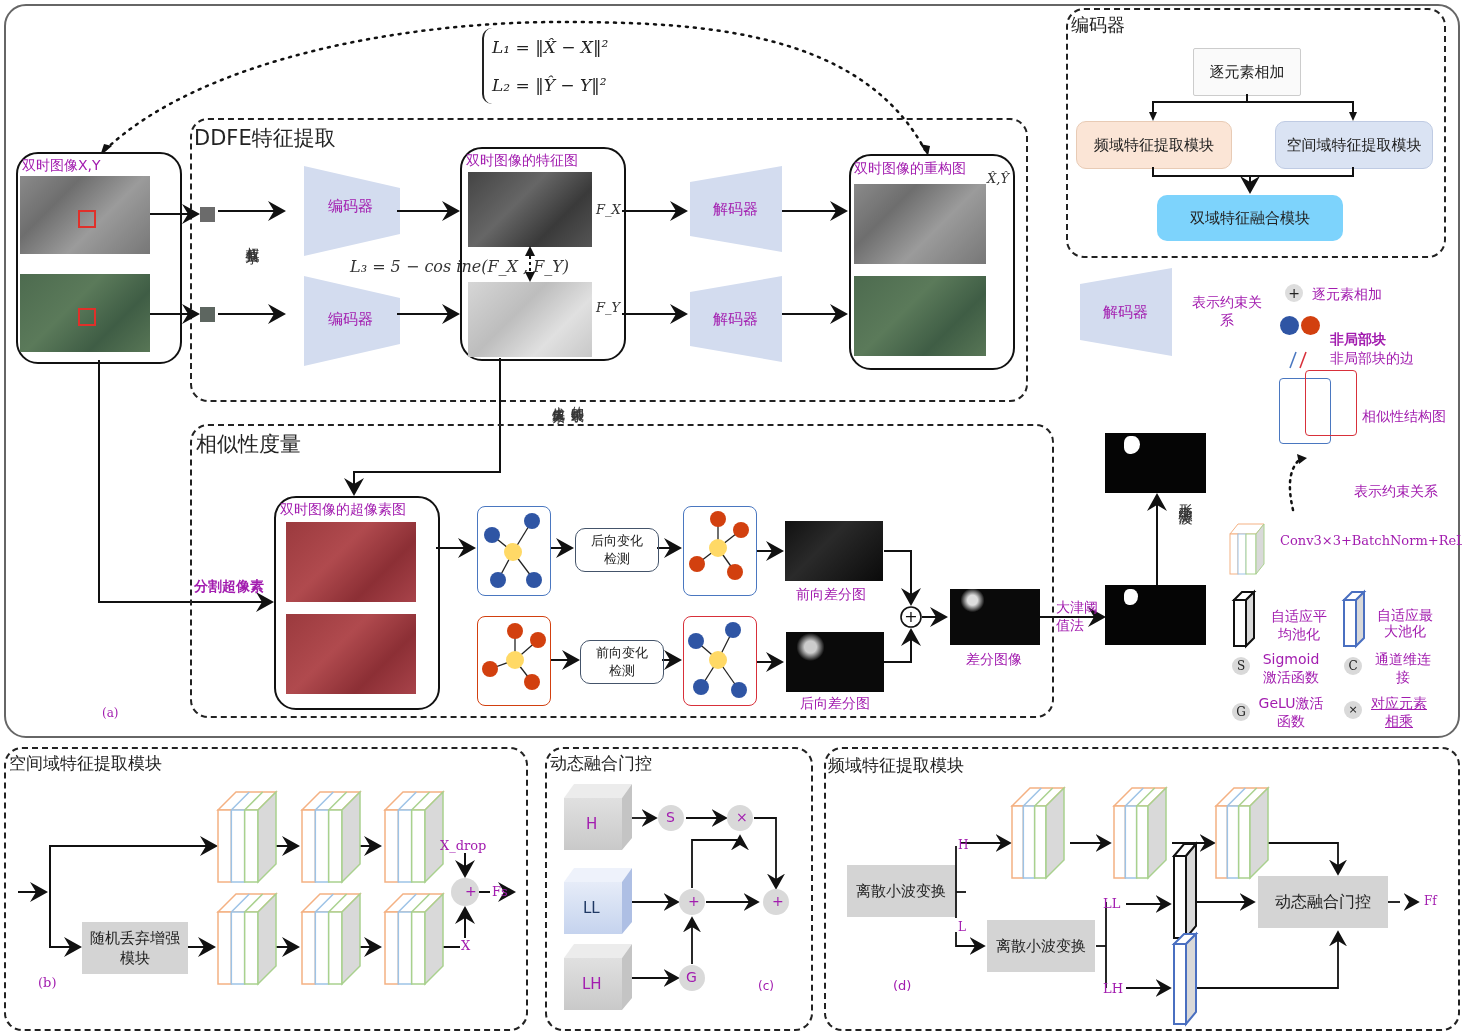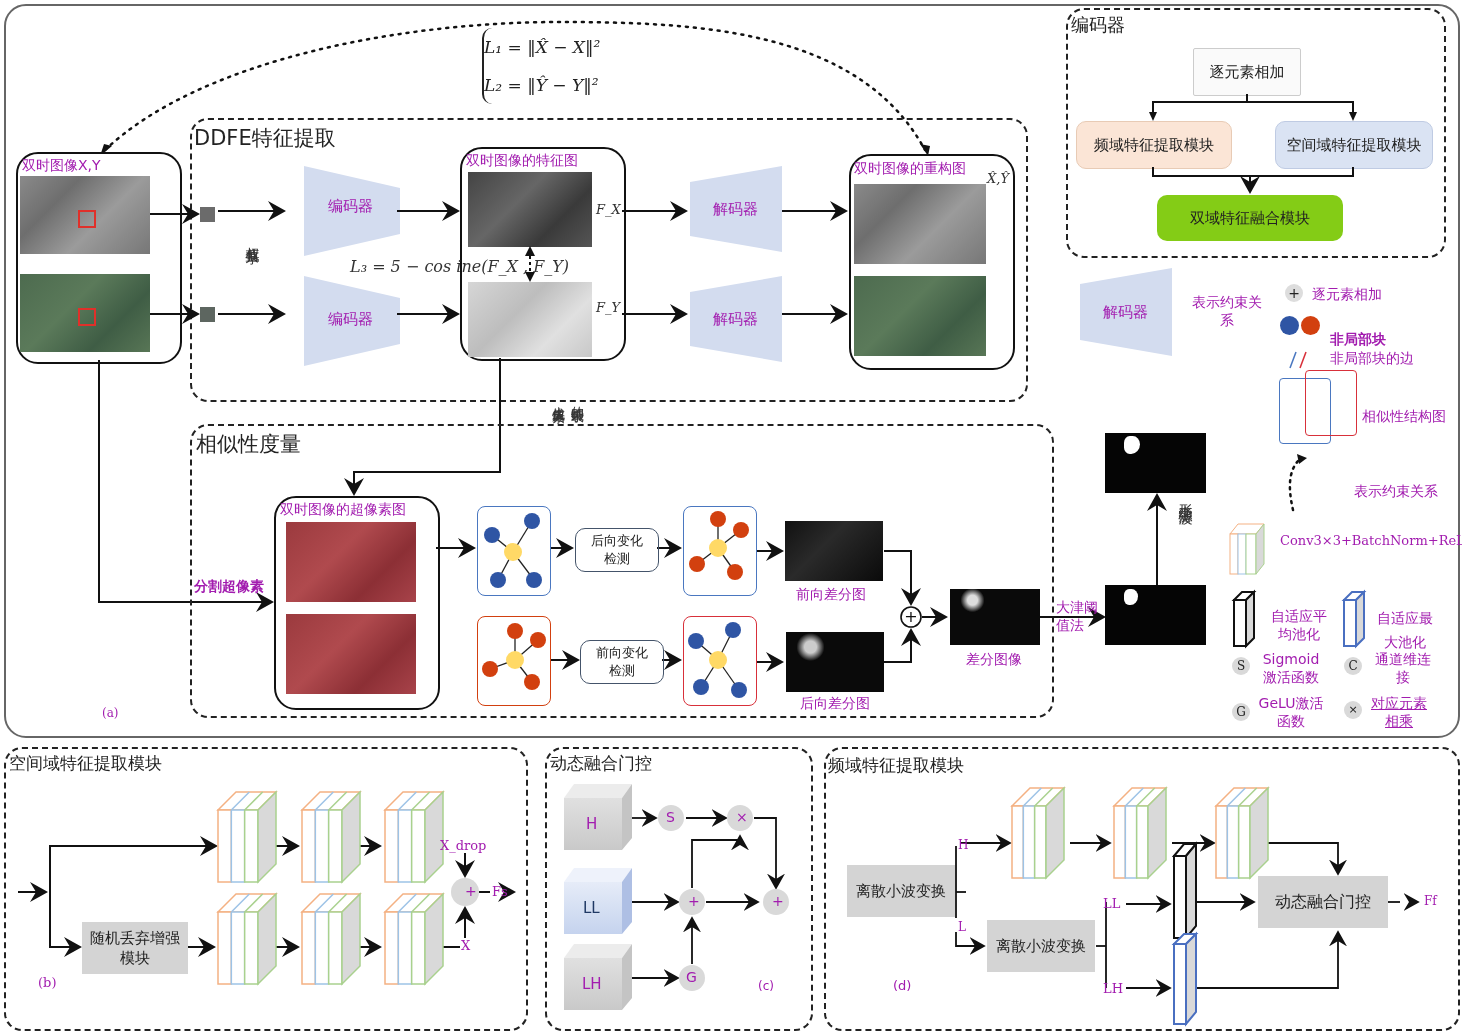--- a/index.html
+++ b/index.html
@@ -28,21 +28,21 @@
 </head>
 <body>
 
 <div class="panel solid" style="left:4px;top:4px;width:1452px;height:730px;"></div>
 
 <svg style="left:0;top:0;width:1000px;height:160px;">
   <path d="M105,150 C200,60 400,22 560,22 C700,22 860,30 925,150" fill="none" stroke="#111" stroke-width="2.5" stroke-dasharray="2 6" stroke-linecap="round"></path>
   <polygon points="100,156 112,146 104,144" fill="#111"></polygon>
   <polygon points="928,156 920,144 930,146" fill="#111"></polygon>
 </svg>
-<div class="abs" style="left:482px;top:28px;font-family:'DejaVu Serif',serif;font-style:italic;font-size:17px;line-height:38px;border-left:2px solid #222;border-radius:10px 0 0 10px;">
+<div class="abs" style="left:482px;top:28px;font-family:'DejaVu Serif',serif;font-style:italic;font-size:17px;line-height:38px;border-left:2px solid #222;border-radius:10px 0 0 10px;padding-left:8px;">
   <div>L₁ = ‖X̂ − X‖²</div>
   <div>L₂ = ‖Ŷ − Y‖²</div>
 </div>
 
 <div class="rbox" style="left:16px;top:152px;width:162px;height:208px;"></div>
 <div class="slbl" style="left:22px;top:157px;font-size:14px;">双时图像X,Y</div>
 <div class="img gray-img" style="left:20px;top:176px;width:130px;height:78px;"></div>
 <div class="abs" style="left:78px;top:210px;width:14px;height:14px;border:2px solid #e0302a;"></div>
 <div class="img green-img" style="left:20px;top:274px;width:130px;height:78px;"></div>
 <div class="abs" style="left:78px;top:308px;width:14px;height:14px;border:2px solid #e0302a;"></div>
@@ -224,21 +224,21 @@
 <div class="title" style="left:1071px;top:13px;font-size:18px;">编码器</div>
 <div class="rounded-box" style="left:1193px;top:48px;width:106px;height:46px;border:1px solid #ccc;border-radius:2px;background:#fafafa;">
     <span>逐元素相加</span>
   </div>
 <div class="rounded-box" style="left:1076px;top:121px;width:154px;height:46px;background:#fbe5d6;border:1px solid #e8cbb5;">
     <span>频域特征提取模块</span>
   </div>
 <div class="rounded-box" style="left:1275px;top:121px;width:156px;height:46px;background:#dae3f3;border:1px solid #bfcbe3;">
     <span>空间域特征提取模块</span>
   </div>
-<div class="rounded-box" style="left:1157px;top:195px;width:186px;height:46px;background:#84cc16;font-family:Liberation Serif, serif;">
+<div class="rounded-box" style="left:1157px;top:195px;width:186px;height:46px;background:#7dd3fc;font-family:Liberation Serif, serif;">
     <span>双域特征融合模块</span>
   </div>
 <svg style="left:0;top:0;width:1462px;height:260px;">
   <g stroke="#111" stroke-width="2" fill="none">
     <line x1="1247" y1="94" x2="1247" y2="102"></line>
     <polyline points="1153,118 1153,102 1353,102 1353,118"></polyline>
     <polyline points="1153,167 1153,176 1353,176 1353,167"></polyline>
     <line x1="1250" y1="176" x2="1250" y2="192" marker-end="url(#ah)"></line>
   </g>
   <polygon points="1153,121 1149,112 1157,112" fill="#111"></polygon>
@@ -282,21 +282,21 @@
   <polygon points="2,10 10,2 22,2 14,10" fill="#fff" stroke="#111" stroke-width="2"></polygon>
   <rect x="2" y="10" width="12" height="46" fill="#fff" stroke="#111" stroke-width="2"></rect>
   <polygon points="14,10 22,2 22,48 14,56" fill="#d9d9d9" stroke="#111" stroke-width="2"></polygon>
 </svg>
 <div class="slbl" style="left:1266px;top:607px;font-size:14px;width:66px;white-space:normal;text-align:center;line-height:18px;">自适应平均池化</div>
 <svg style="left:1342px;top:590px;width:24px;height:60px;">
   <polygon points="2,10 10,2 22,2 14,10" fill="#fff" stroke="#4a6fc0" stroke-width="2"></polygon>
   <rect x="2" y="10" width="12" height="46" fill="#fff" stroke="#4a6fc0" stroke-width="2"></rect>
   <polygon points="14,10 22,2 22,48 14,56" fill="#d9d9d9" stroke="#4a6fc0" stroke-width="2"></polygon>
 </svg>
-<div class="slbl" style="left:1372px;top:607px;font-size:14px;width:66px;white-space:normal;text-align:center;line-height:24px;font-family:Liberation Serif, serif;">自适应最大池化</div>
+<div class="slbl" style="left:1372px;top:607px;font-size:14px;width:66px;white-space:normal;text-align:center;line-height:16px;">自适应最大池化</div>
 
 <div class="abs" style="left:1232px;top:657px;width:18px;height:18px;border-radius:50%;background:#d9d9d9;text-align:center;line-height:18px;font-size:12px;font-family:'DejaVu Serif',serif;"><span>S</span></div>
 <div class="slbl" style="left:1258px;top:650px;font-size:14px;width:66px;white-space:normal;text-align:center;line-height:18px;">Sigmoid激活函数</div>
 <div class="abs" style="left:1344px;top:657px;width:18px;height:18px;border-radius:50%;background:#d9d9d9;text-align:center;line-height:18px;font-size:12px;font-family:'DejaVu Serif',serif;"><span>C</span></div>
 <div class="slbl" style="left:1370px;top:650px;font-size:14px;width:66px;white-space:normal;text-align:center;line-height:18px;">通道维连接</div>
 <div class="abs" style="left:1232px;top:703px;width:18px;height:18px;border-radius:50%;background:#d9d9d9;text-align:center;line-height:18px;font-size:12px;font-family:'DejaVu Serif',serif;"><span>G</span></div>
 <div class="slbl" style="left:1258px;top:694px;font-size:14px;width:66px;white-space:normal;text-align:center;line-height:18px;">GeLU激活函数</div>
 <div class="abs" style="left:1344px;top:701px;width:18px;height:18px;border-radius:50%;background:#d9d9d9;text-align:center;line-height:18px;font-size:11px;"><span>×</span></div>
 <div class="slbl" style="left:1366px;top:694px;font-size:14px;width:66px;white-space:normal;text-align:center;line-height:18px;text-decoration:underline;">对应元素相乘</div>
 

